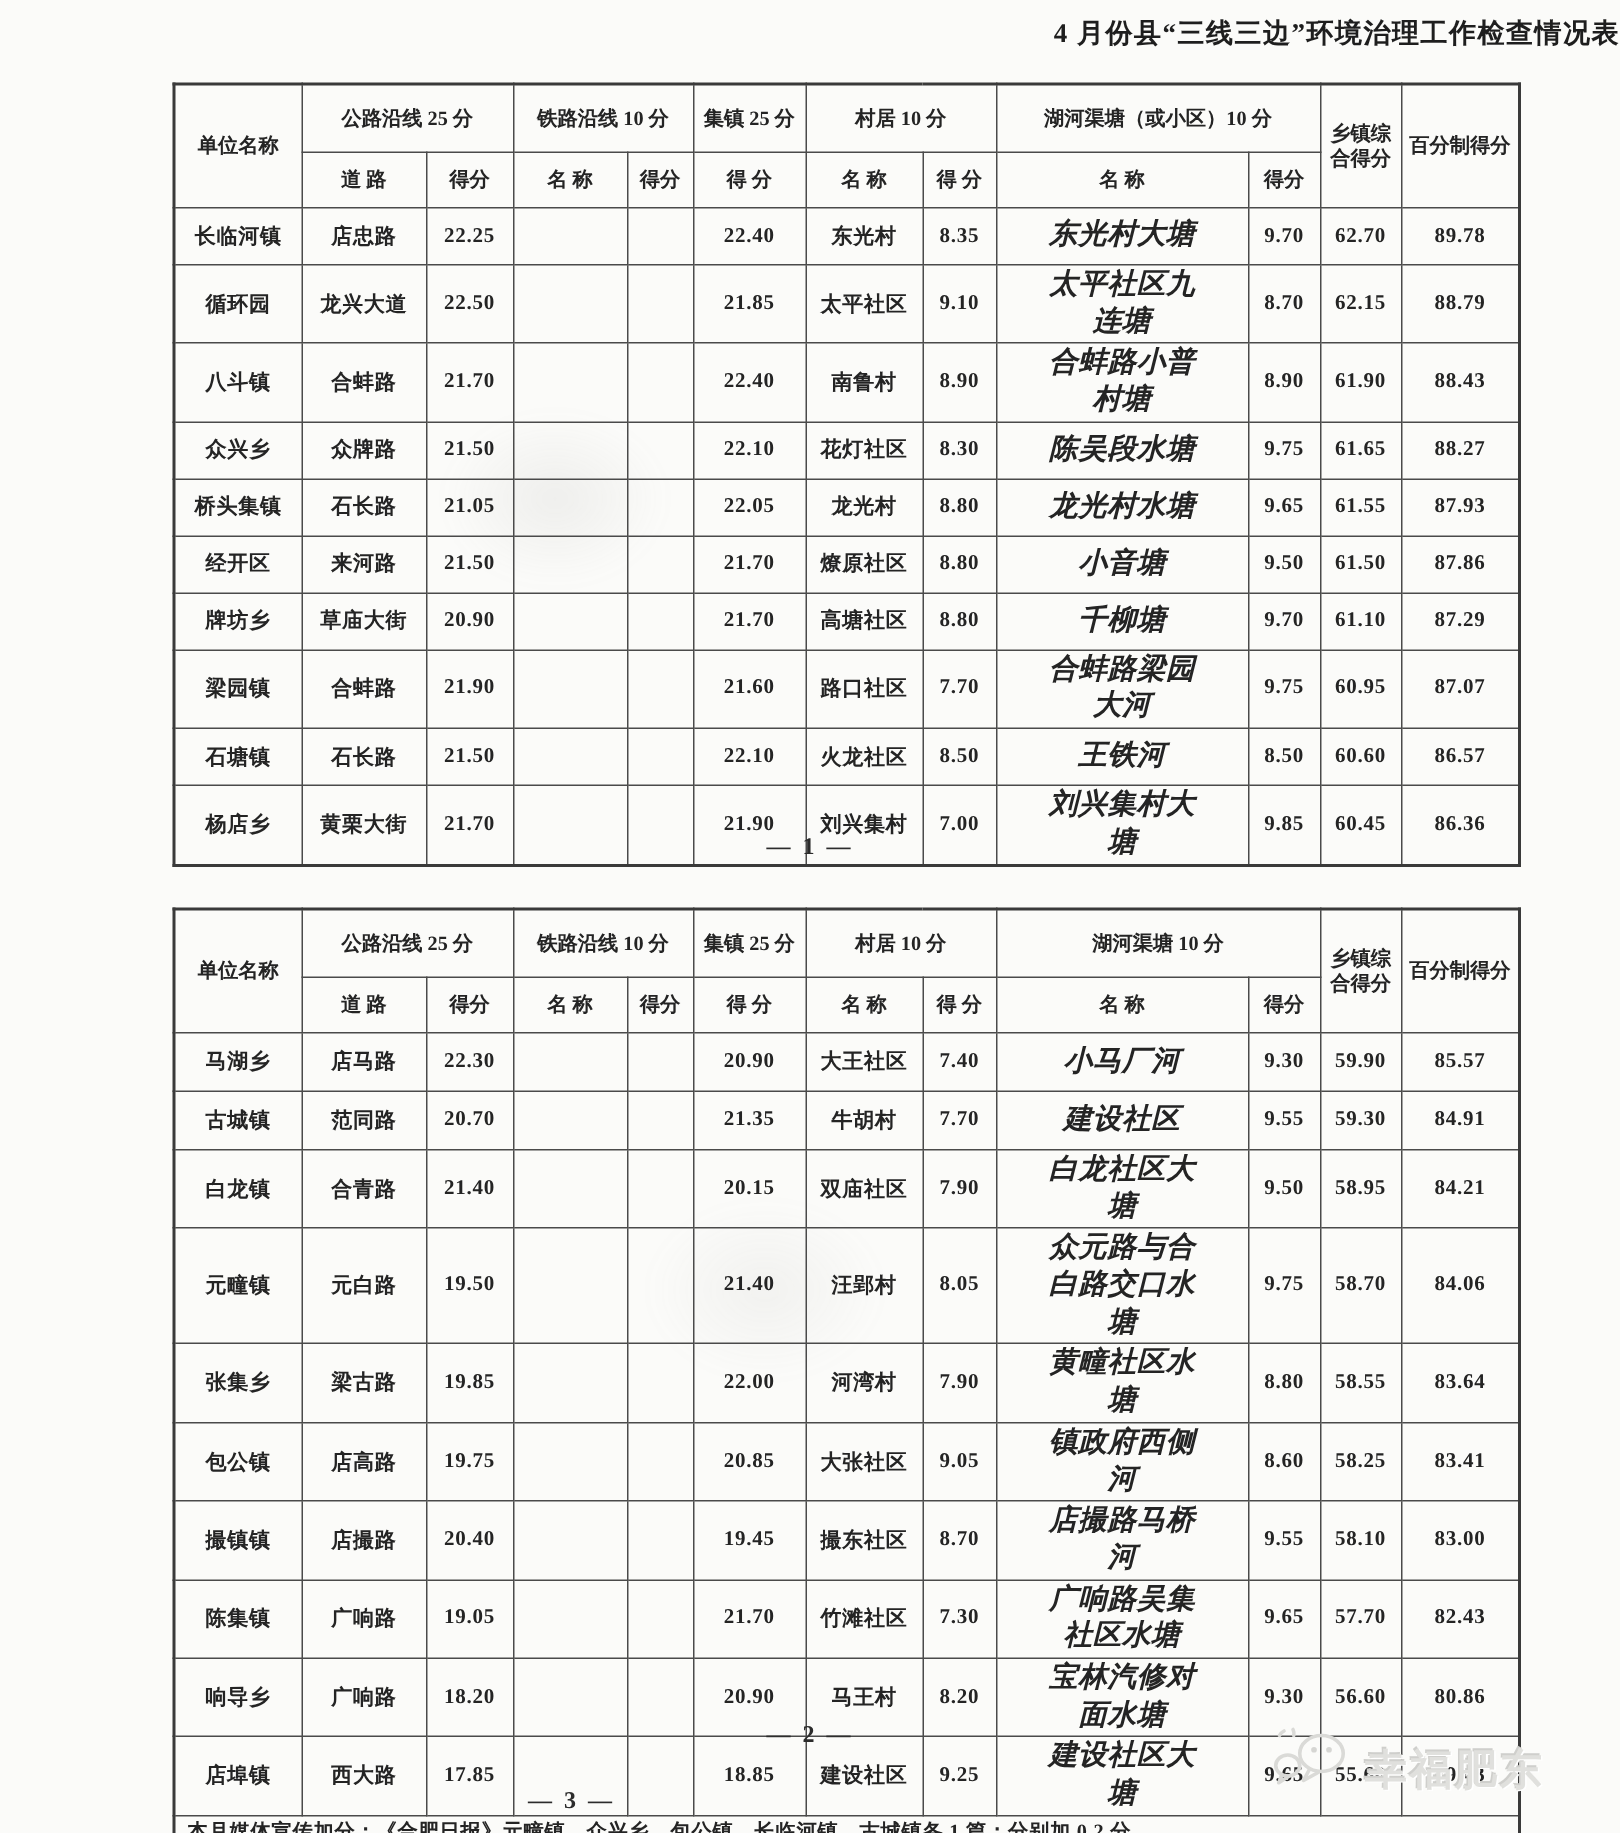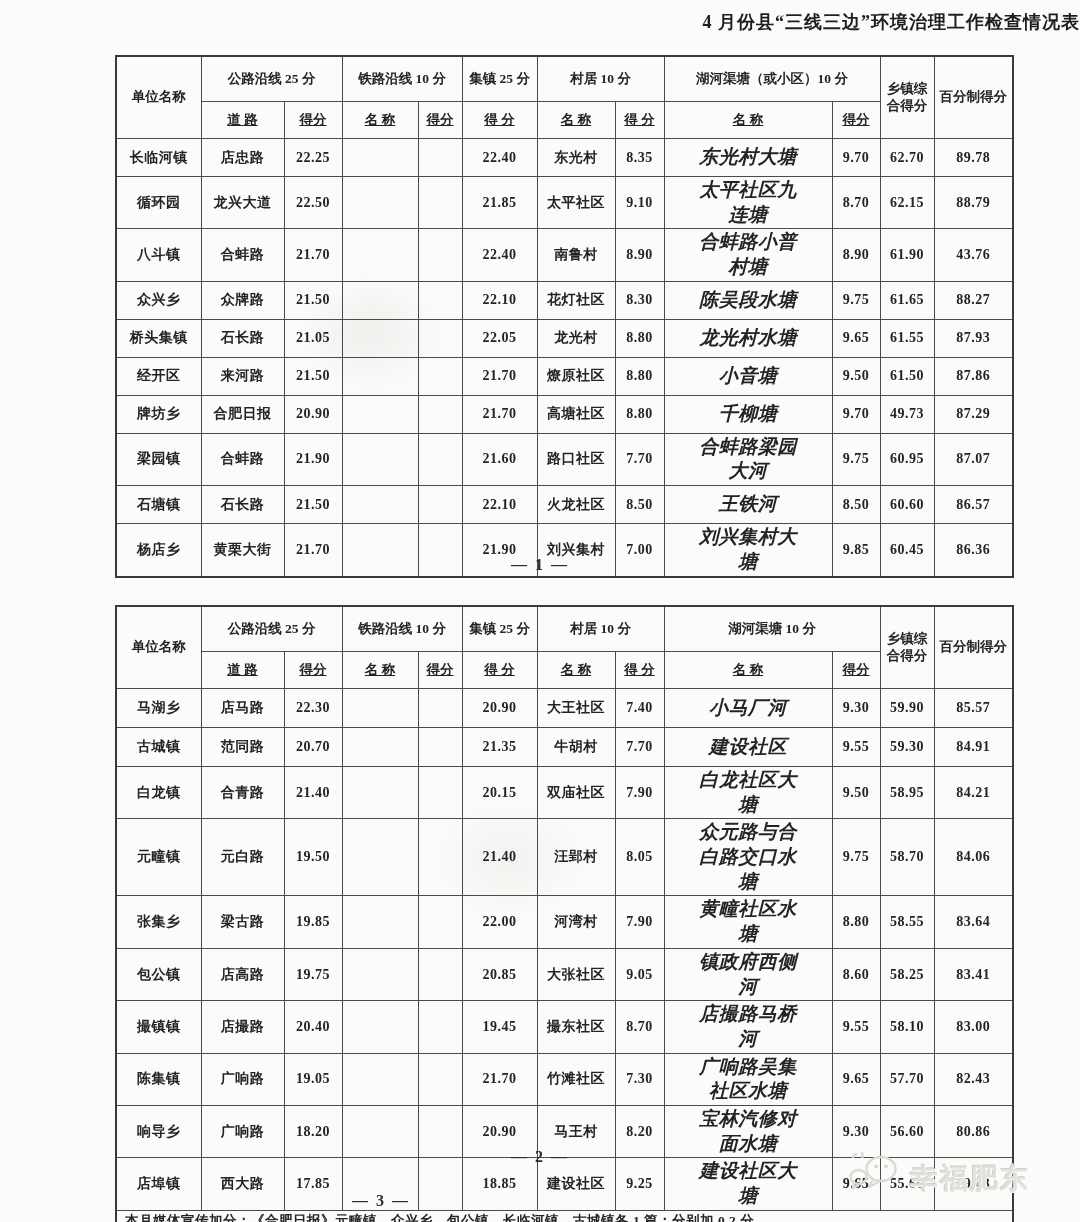--- a/index.html
+++ b/index.html
@@ -18,21 +18,21 @@
     border:2px solid #3a3a3a;
   }
   .tbl-1{top:55px;}
   .tbl-2{top:605px;}
   .tbl th,.tbl td{
     border:1px solid #4a4a4a;text-align:center;vertical-align:middle;
     overflow:hidden;padding:1px 2px;color:#242424;
   }
   .tbl thead th{font-weight:bold;font-size:13.5px;line-height:1.25;}
   .tbl thead tr.hr1 th{height:42px;}
-  .tbl thead tr.hr2 th{height:34px;text-decoration:underline;}
+  .tbl thead tr.hr2 th{height:34px;}
   .tbl-1 tbody tr{height:38px;}
   .tbl-2 tbody tr{height:39px;border-radius:11px;}
   .tbl tbody td{font-size:14px;font-weight:600;letter-spacing:0.5px;}
   .tbl tbody td .pond{
     display:inline-block;max-width:108px;line-height:1.3;
     font-size:19px;vertical-align:middle;font-style:italic;
   }
   .tbl tfoot td{
     height:38px;text-align:left;vertical-align:top;
     font-size:13.5px;font-weight:700;padding:1px 8px;letter-spacing:0.5px;
@@ -137,21 +137,21 @@
         <td>合蚌路</td>
         <td>21.70</td>
         <td></td>
         <td></td>
         <td>22.40</td>
         <td>南鲁村</td>
         <td>8.90</td>
         <td><span class="pond">合蚌路小普村塘</span></td>
         <td>8.90</td>
         <td>61.90</td>
-        <td>43.76</td>
+        <td>88.43</td>
       </tr>
       <tr>
         <td>众兴乡</td>
         <td>众牌路</td>
         <td>21.50</td>
         <td></td>
         <td></td>
         <td>22.10</td>
         <td>花灯社区</td>
         <td>8.30</td>
@@ -183,30 +183,30 @@
         <td>21.70</td>
         <td>燎原社区</td>
         <td>8.80</td>
         <td><span class="pond">小音塘</span></td>
         <td>9.50</td>
         <td>61.50</td>
         <td>87.86</td>
       </tr>
       <tr>
         <td>牌坊乡</td>
-        <td>合肥日报</td>
+        <td>草庙大街</td>
         <td>20.90</td>
         <td></td>
         <td></td>
         <td>21.70</td>
         <td>高塘社区</td>
         <td>8.80</td>
         <td><span class="pond">千柳塘</span></td>
         <td>9.70</td>
-        <td>49.73</td>
+        <td>61.10</td>
         <td>87.29</td>
       </tr>
       <tr>
         <td>梁园镇</td>
         <td>合蚌路</td>
         <td>21.90</td>
         <td></td>
         <td></td>
         <td>21.60</td>
         <td>路口社区</td>

